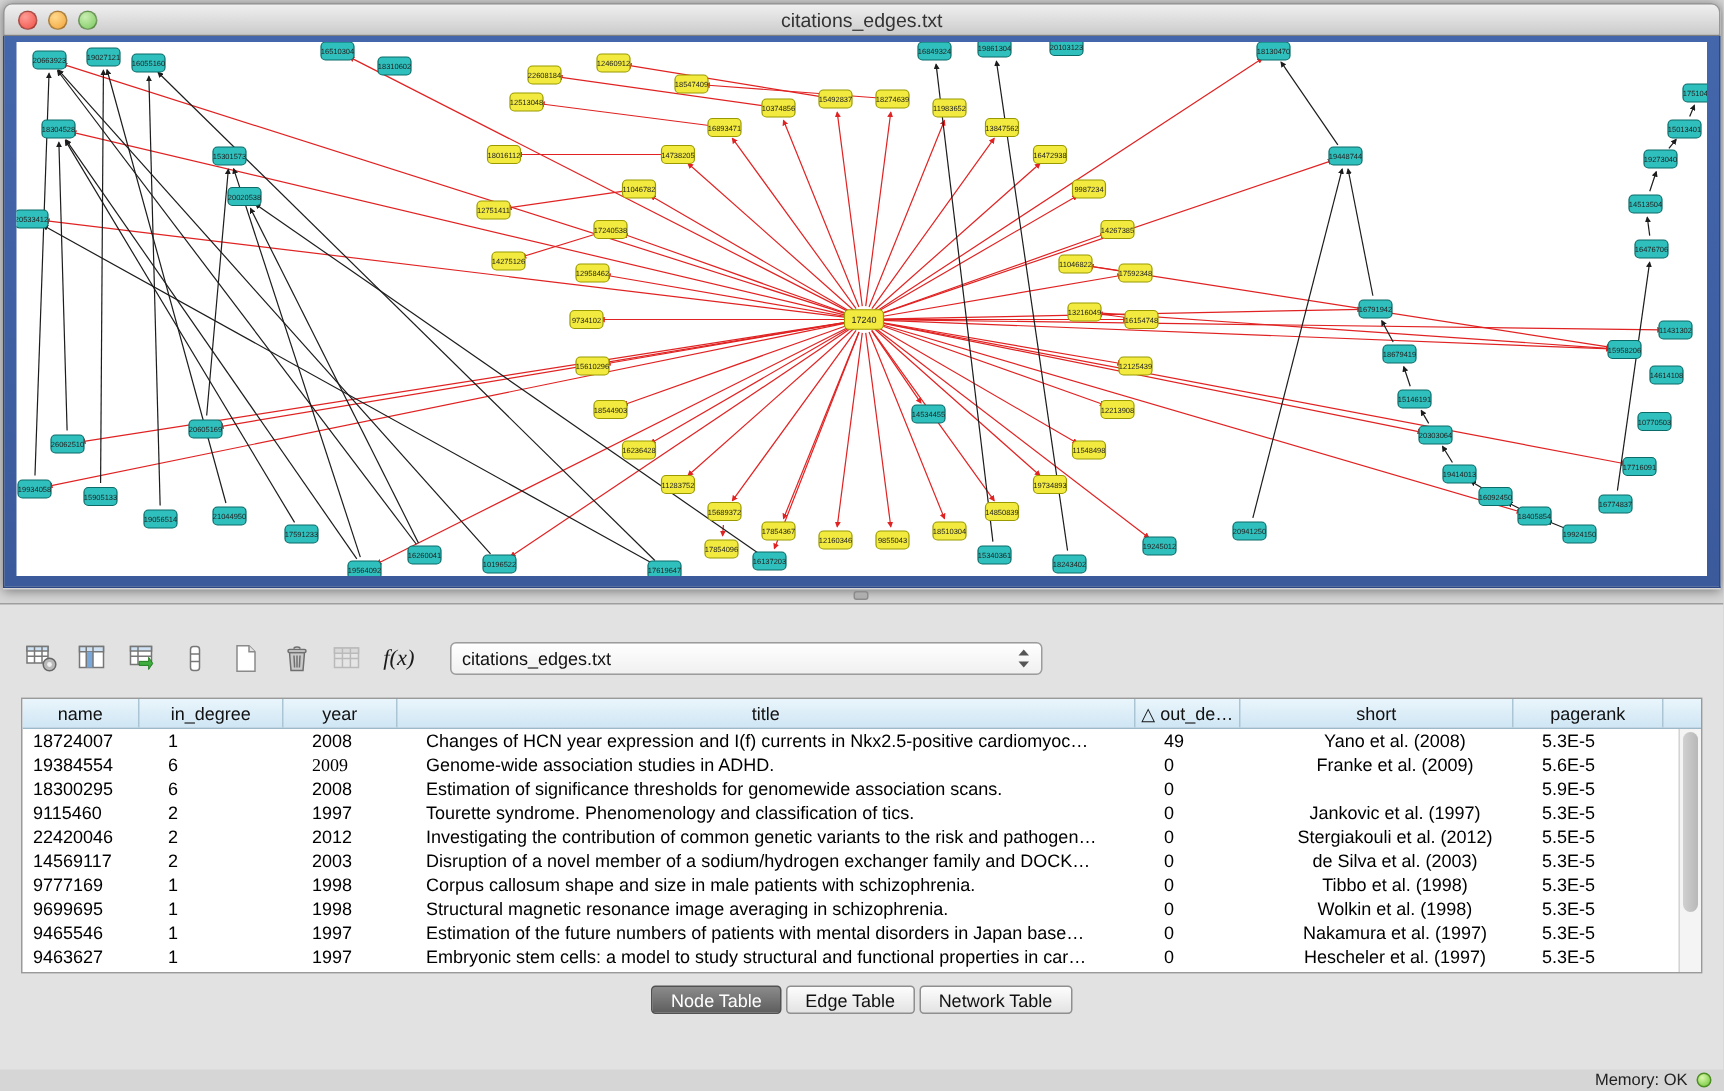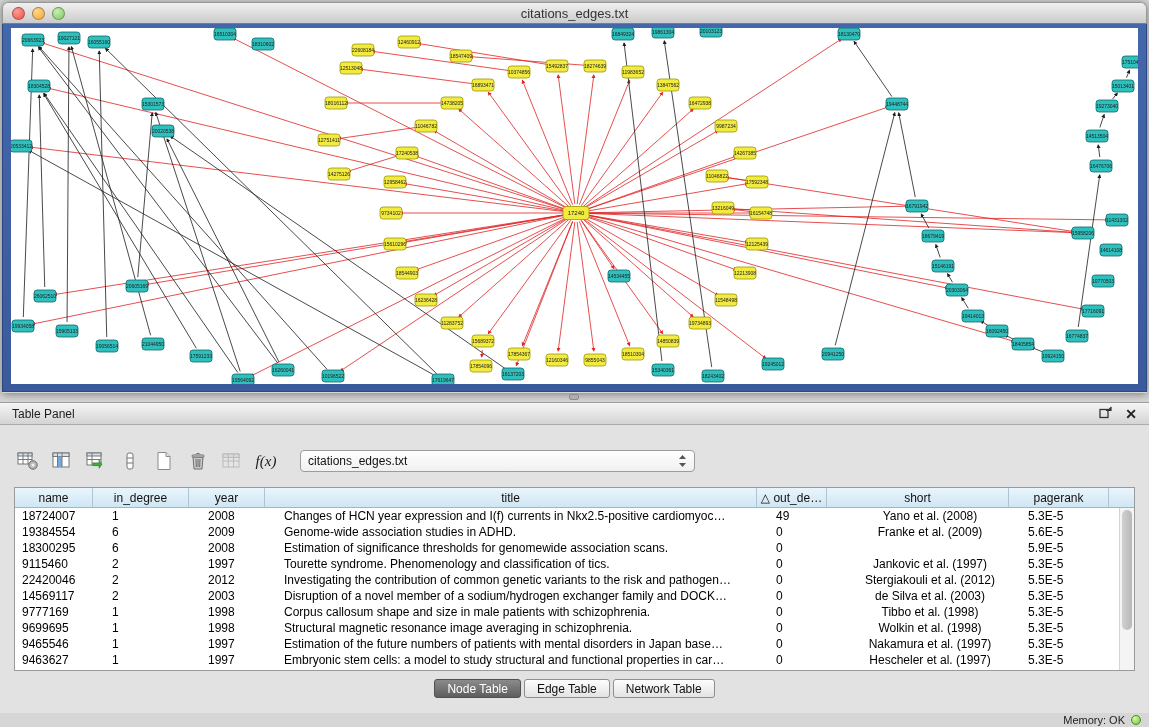--- a/index.html
+++ b/index.html
@@ -625,32 +625,20 @@
               <text x="608" y="250" text-anchor="middle" font-size="5" fill="#222" font-family="Liberation Sans, sans-serif">14534455</text>
             </g>
           </g>
       </svg>
     </div>
   </div>
 
   <div class="splitter"></div>
 
   <div class="table-panel">
-    <div class="panel-titlebar">
-      <span>Table Panel</span>
-      <span class="panel-actions">
-        <span title="float-panel-icon">
-          <svg width="14" height="13">
-              <rect x="1" y="3.5" width="8" height="8" fill="none" stroke="#333" stroke-width="1.3"></rect>
-              <path d="M7 4.5 L12 4.5 L12 1.5 M12.5 1 L8.5 5" fill="none" stroke="#333" stroke-width="1.2"></path>
-            </svg>
-        </span>
-        <span class="close-x" title="close-panel-icon">✕</span>
-      </span>
-    </div>
 
     <div class="panel-body">
 
       <div class="toolbar">
         <span class="tool-btn" title="table-mode-icon">
           <svg width="22" height="20">
               <rect x="1" y="2" width="14" height="11" fill="#fff" stroke="#777"></rect>
               <rect x="1" y="2" width="14" height="3" fill="#cfe2f3" stroke="#777"></rect>
               <line x1="6" y1="2" x2="6" y2="13" stroke="#777"></line>
               <line x1="11" y1="2" x2="11" y2="13" stroke="#777"></line>
@@ -741,21 +729,21 @@
               <div class="td c1" style="width: 96px;">1</div>
               <div class="td c2" style="width: 76px;">2008</div>
               <div class="td c3" style="width: 492px;">Changes of HCN year expression and I(f) currents in Nkx2.5-positive cardiomyoc…</div>
               <div class="td c4" style="width: 70px;">49</div>
               <div class="td c5" style="width: 182px;">Yano et al. (2008)</div>
               <div class="td c6" style="width: 100px;">5.3E-5</div>
             </div>
             <div class="tr">
               <div class="td c0" style="width: 90px;">19384554</div>
               <div class="td c1" style="width: 96px;">6</div>
-              <div class="td c2" style="width: 76px;">2009</div>
+              <div class="td c2" style="width: 76px; font-family: Liberation Serif, serif;">2009</div>
               <div class="td c3" style="width: 492px;">Genome-wide association studies in ADHD.</div>
               <div class="td c4" style="width: 70px;">0</div>
               <div class="td c5" style="width: 182px;">Franke et al. (2009)</div>
               <div class="td c6" style="width: 100px;">5.6E-5</div>
             </div>
             <div class="tr">
               <div class="td c0" style="width: 90px;">18300295</div>
               <div class="td c1" style="width: 96px;">6</div>
               <div class="td c2" style="width: 76px;">2008</div>
               <div class="td c3" style="width: 492px;">Estimation of significance thresholds for genomewide association scans.</div>

